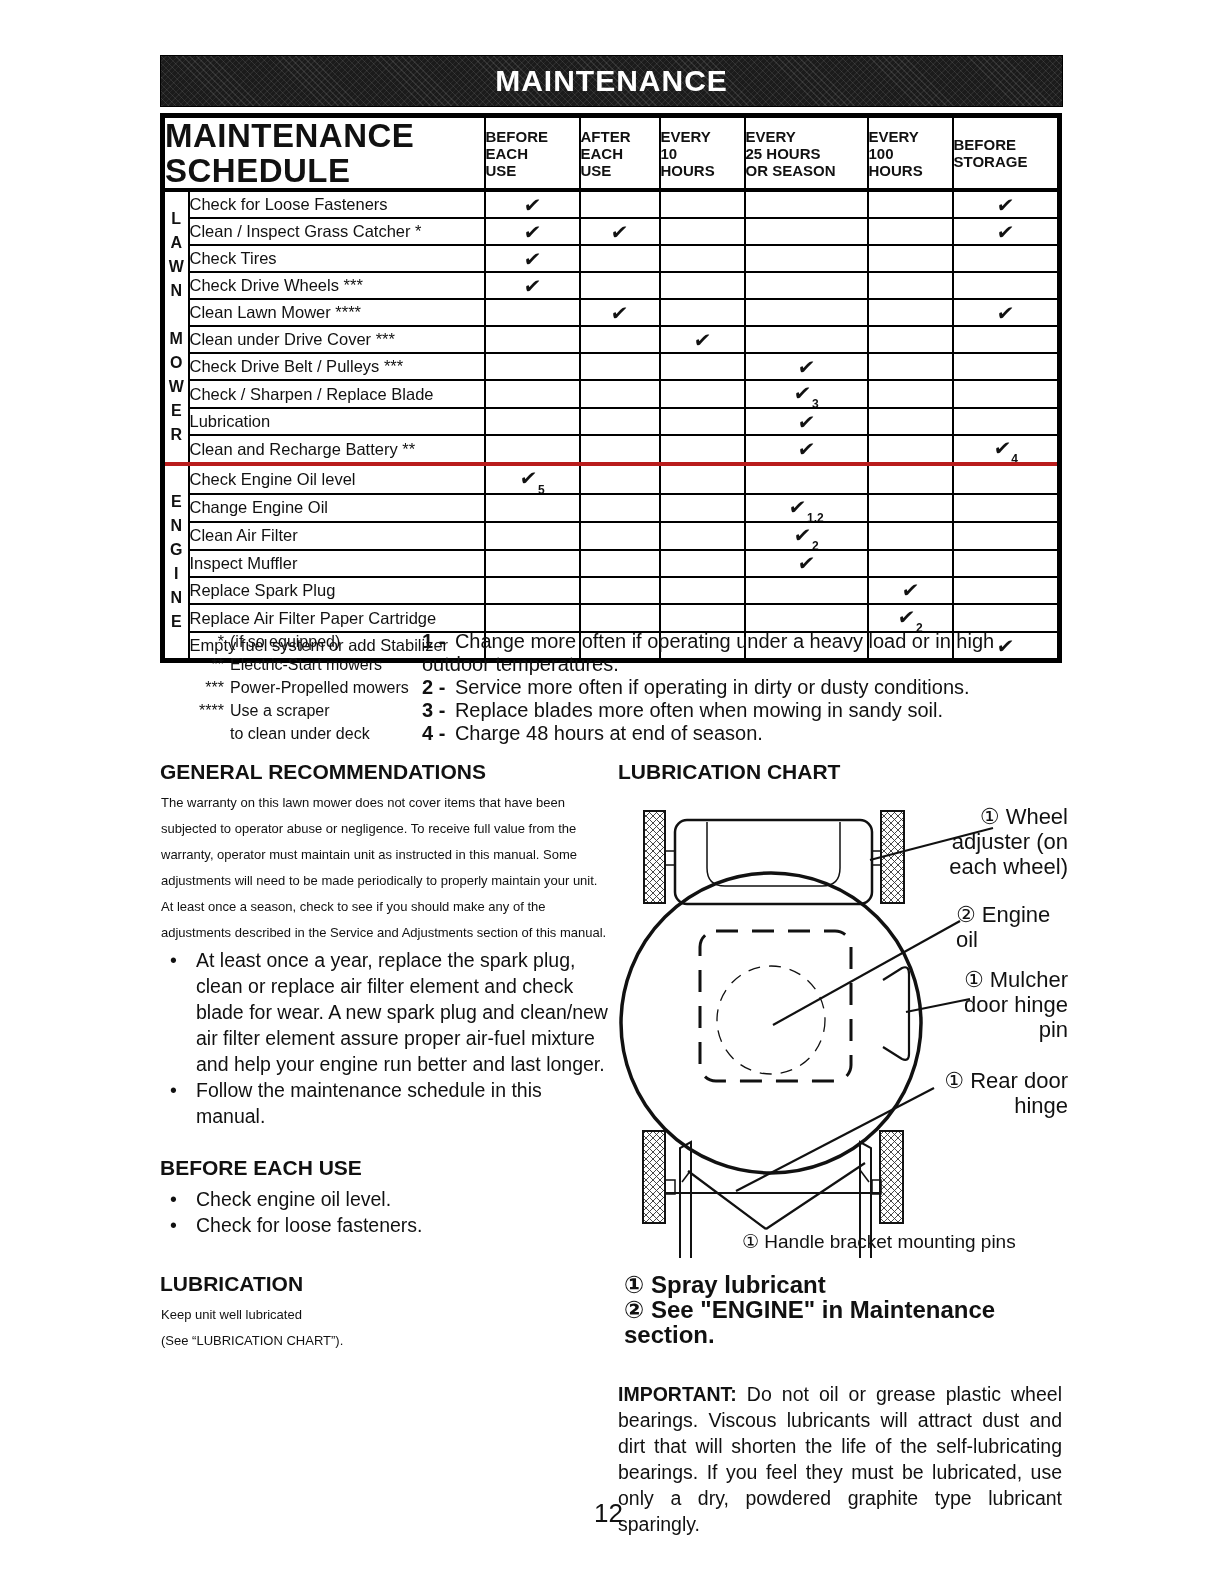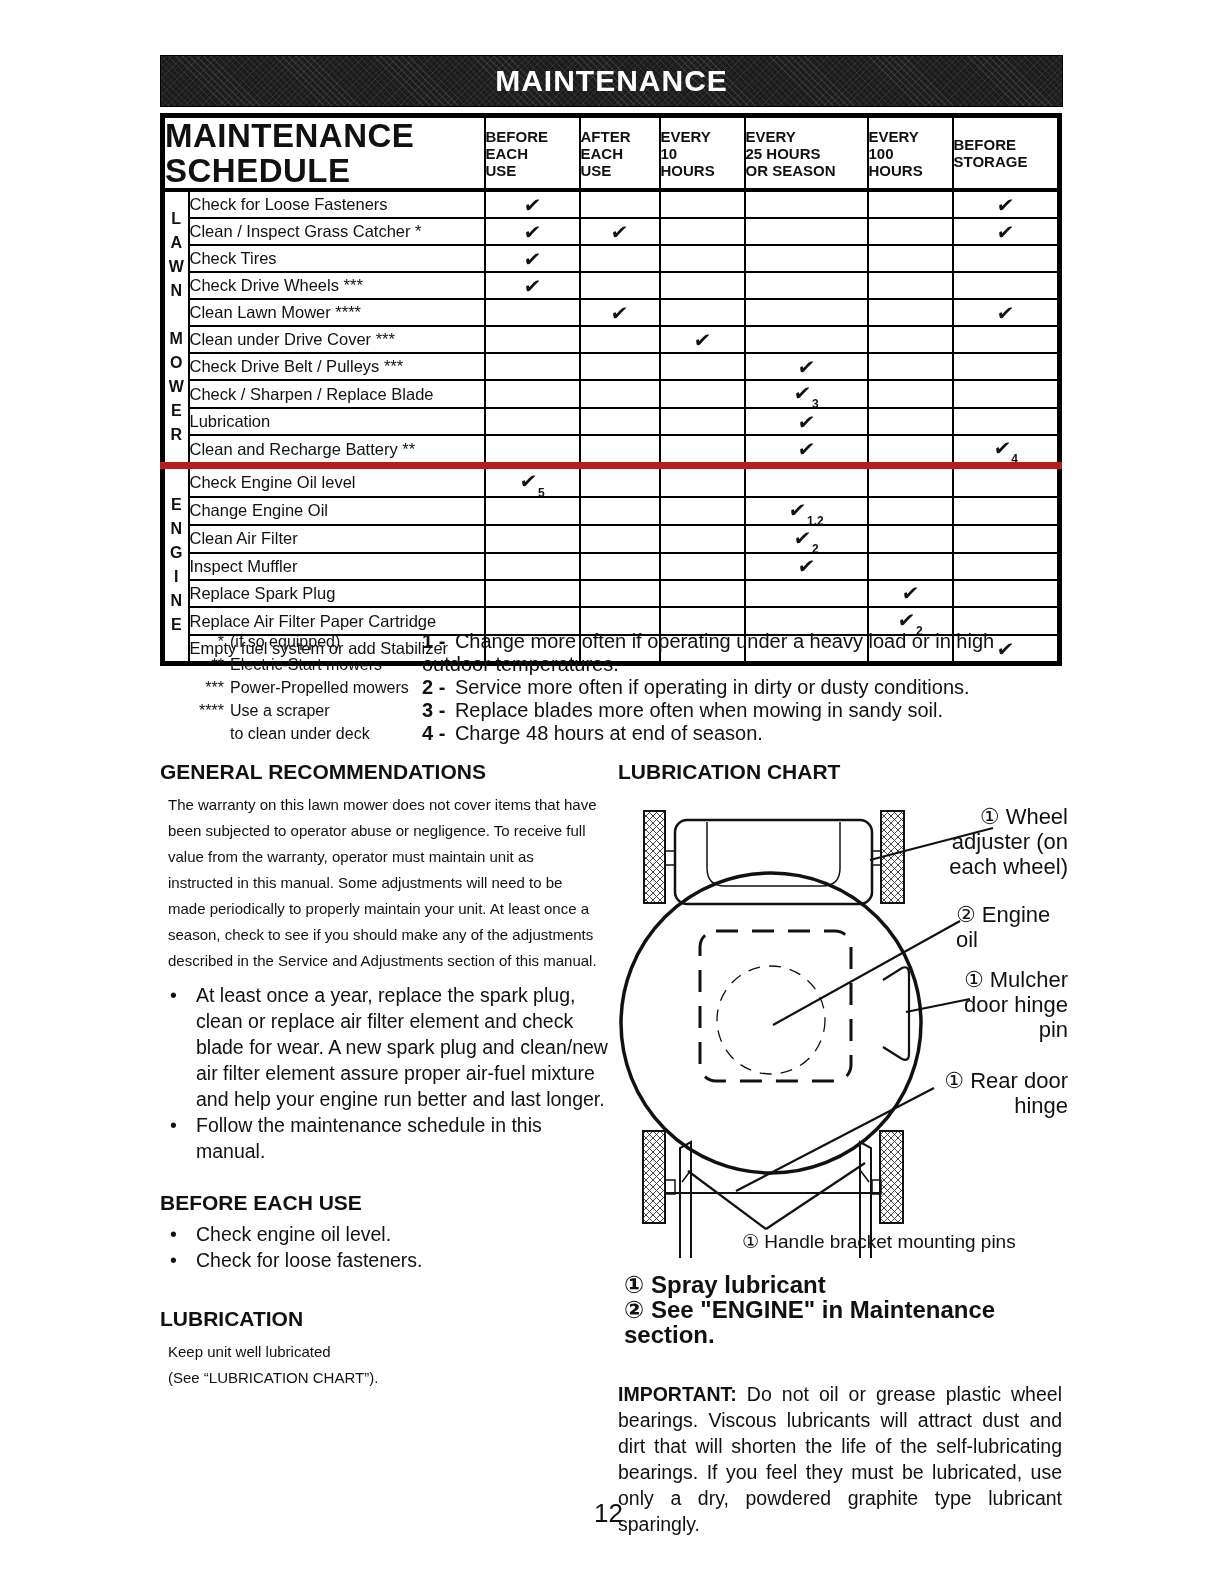--- a/index.html
+++ b/index.html
@@ -21,39 +21,39 @@
   table.sched td,table.sched th{border:2px solid #000;padding:0;overflow:hidden;}
   table.sched th{border-bottom:4px solid #000;height:70px;vertical-align:middle;}
   th.ttl{font-size:33px;font-weight:bold;line-height:35px;text-align:left;
     padding-left:24px;white-space:pre-line;letter-spacing:.5px;}
   th.colhead{font-size:15px;font-weight:bold;line-height:17px;text-align:left;white-space:pre-line;}
   td.letters{border-right:2px solid #000;vertical-align:middle;text-align:center;}
   td.letters div{height:24px;line-height:24px;font-size:16px;font-weight:bold;}
   td.task{font-size:16.5px;padding-left:7px;height:25px;vertical-align:middle;
     border-right:4px solid #000;white-space:nowrap;}
   td.mark{text-align:center;vertical-align:middle;}
-  tr.sec-start td{border-top:7px solid #b91c1c;}
+  tr.sec-start td{border-top:4px solid #b91c1c;}
   .check{font-size:20px;font-weight:bold;display:inline-block;transform:skewX(-8deg);}
   td.mark sub{font-size:12px;font-weight:bold;position:relative;top:4px;left:1px;}
 
   
   .footnotes{position:absolute;left:160px;top:630px;width:901px;display:flex;}
   .fn-sym{width:262px;}
   .fn-sym .row{display:flex;line-height:23px;font-size:16px;}
   .fn-sym .star{display:inline-block;width:64px;text-align:right;margin-right:6px;flex:none;}
   .fn-sym .txt{white-space:pre-line;}
   .fn-num{flex:1;}
   .fn-num .row{line-height:23px;font-size:20px;}
   .fn-num .pre{font-weight:bold;margin-right:4px;}
 
   
   .leftcol{position:absolute;left:160px;top:760px;width:448px;}
   .rightcol{position:absolute;left:618px;top:760px;width:444px;}
   .h1{font-size:21px;font-weight:bold;margin:0 0 6px 0;}
-  .body{font-size:15px;line-height:26px;margin:8px;}
+  .body{font-size:13px;line-height:26px;margin:1px;}
   .pre{white-space:pre-line;}
   .bullet{font-size:19.5px;line-height:26px;padding-left:36px;position:relative;}
   .bullet::before{content:"\2022";position:absolute;left:10px;}
   .blk{margin-top:27px;}
 
   .chart-title{font-size:21px;font-weight:bold;text-align:left;margin:0;}
   .diagram{position:relative;width:450px;height:472px;margin-top:4px;}
   .diagram svg{position:absolute;left:0;top:0;}
   .dlab{position:absolute;font-size:22px;line-height:25px;white-space:pre-line;}
   #lab-wheel{top:16px;right:0;text-align:right;}

